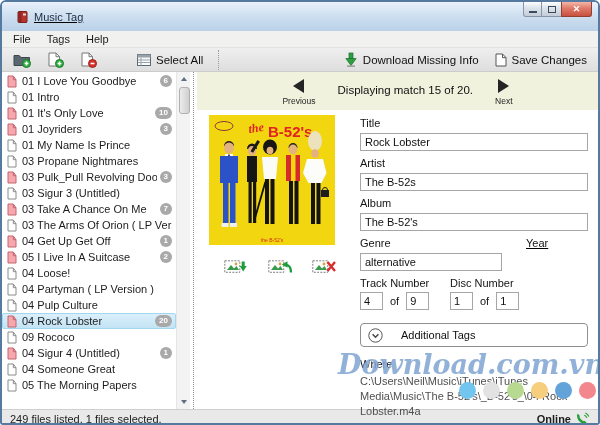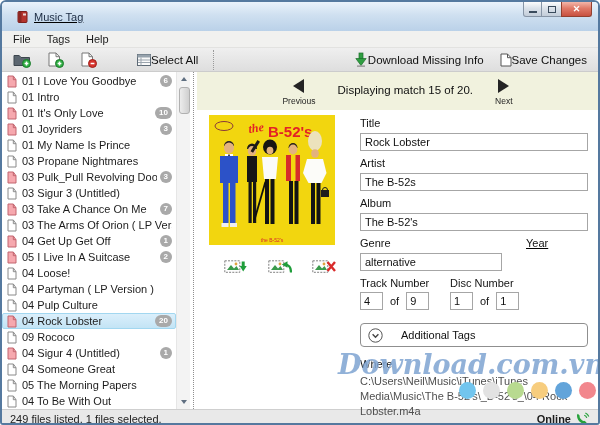--- a/index.html
+++ b/index.html
@@ -23,21 +23,21 @@
   .maxbox { width:8px; height:7px; border:1.5px solid #3a4b5c; }
 
   
   .menubar { height:17px; background:#f1f1ef; border-bottom:1px solid #e2e2e0; display:flex; align-items:center;
              padding:0 3px; font-size:11px; color:#1c1c1c; }
   .menuitem { padding:1px 8px; cursor:default; }
 
   
   .toolbar { height:24px; background:linear-gradient(#efefef,#dedede); border-bottom:1px solid #cccccc;
              display:flex; align-items:center; padding:0 8px; font-size:11.5px; color:#101010; }
-  .tbtn { display:flex; align-items:center; background:none; border:none; font:inherit; color:inherit; cursor:default; padding:2px 3px; }
+  .tbtn { display:flex; align-items:center; gap:5px; background:none; border:none; font:inherit; color:inherit; cursor:default; padding:2px 3px; }
   .tbtn + .tbtn { margin-left:10px; }
   .tbtn.selall { margin-left:34px; }
   .tsep { height:20px; border-left:1px dotted #9a9a9a; margin-left:12px; }
   .spacer { flex:1; }
   .icon { display:inline-flex; }
 
   
   .main { display:flex; height:337px; }
   .filelist { width:174px; background:#fff; overflow:hidden; padding-top:1px; }
   .lrow { height:16px; display:flex; align-items:center; padding:0 3px 0 4px; font-size:11px; color:#1c1c1c;
@@ -383,29 +383,20 @@
           <span class="fname">04 Someone Great</span>
         </div>
         <div class="lrow">
           <span class="ficon">
             <svg width="10" height="13" viewBox="0 0 10 13">
               <path d="M1 1 h5.3 L9 4.7 V12 H1 Z" fill="#ffffff" stroke="#8a8a8a"></path>
               <path d="M6.3 1 V4.7 H9" fill="none" stroke="#8a8a8a"></path>
             </svg>
           </span>
           <span class="fname">05 The Morning Papers</span>
-        </div>
-        <div class="lrow">
-          <span class="ficon">
-            <svg width="10" height="13" viewBox="0 0 10 13">
-              <path d="M1 1 h5.3 L9 4.7 V12 H1 Z" fill="#ffffff" stroke="#8a8a8a"></path>
-              <path d="M6.3 1 V4.7 H9" fill="none" stroke="#8a8a8a"></path>
-            </svg>
-          </span>
-          <span class="fname">04 To Be With Out</span>
         </div>
       </div>
 
     <div class="scrollbar">
       <div class="sb-up">
           <div class="sb-arrow up"></div>
         </div>
       <div class="sb-thumb"></div>
       <div class="sb-down">
           <div class="sb-arrow down"></div>

